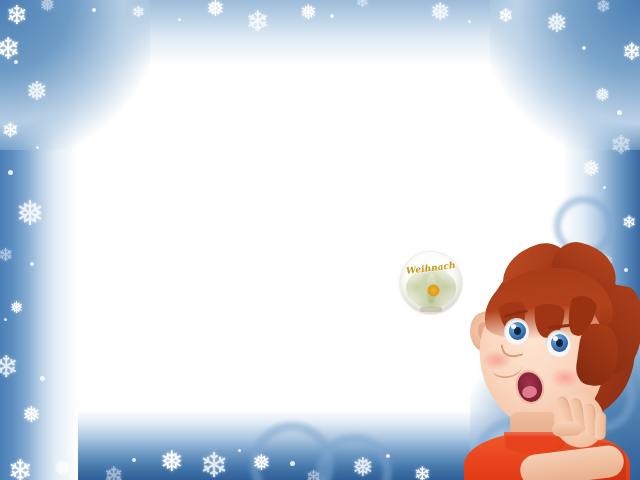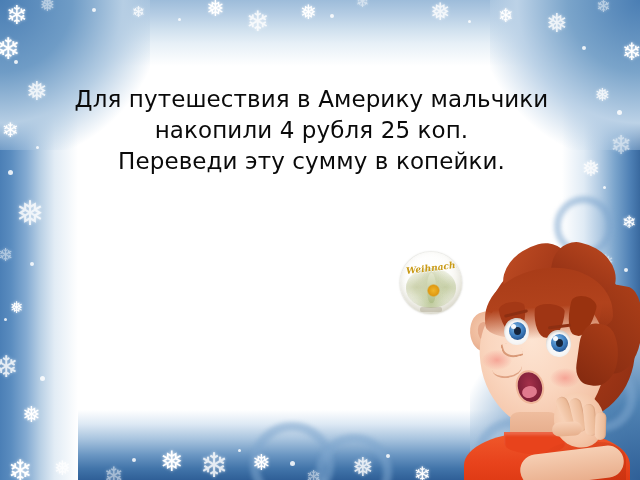--- a/index.html
+++ b/index.html
@@ -513,23 +513,20 @@
     <span class="dot" style="right:34px; top:186px; width:3px; height:3px;"></span>
     <span class="dot" style="right:12px; top:268px; width:4px; height:4px;"></span>
     <span class="dot" style="left:132px; bottom:18px; width:4px; height:4px;"></span>
     <span class="dot" style="left:238px; bottom:28px; width:3px; height:3px;"></span>
     <span class="dot" style="left:290px; bottom:14px; width:5px; height:5px;"></span>
     <span class="dot" style="left:386px; bottom:22px; width:4px; height:4px;"></span>
   </div>
 
   <div id="content">
 
-    <div id="prompt-text">Для путешествия в Америку мальчики
-накопили 4 рубля 25 коп.
-Переведи эту сумму в копейки.</div>
 
     <div id="snow-globe">
       <div class="glass">
         <div class="wreath"></div>
         <div class="sprig"></div>
         <div class="star"></div>
         <div class="script">Weihnachten</div>
         <div class="base"></div>
       </div>
     </div>

